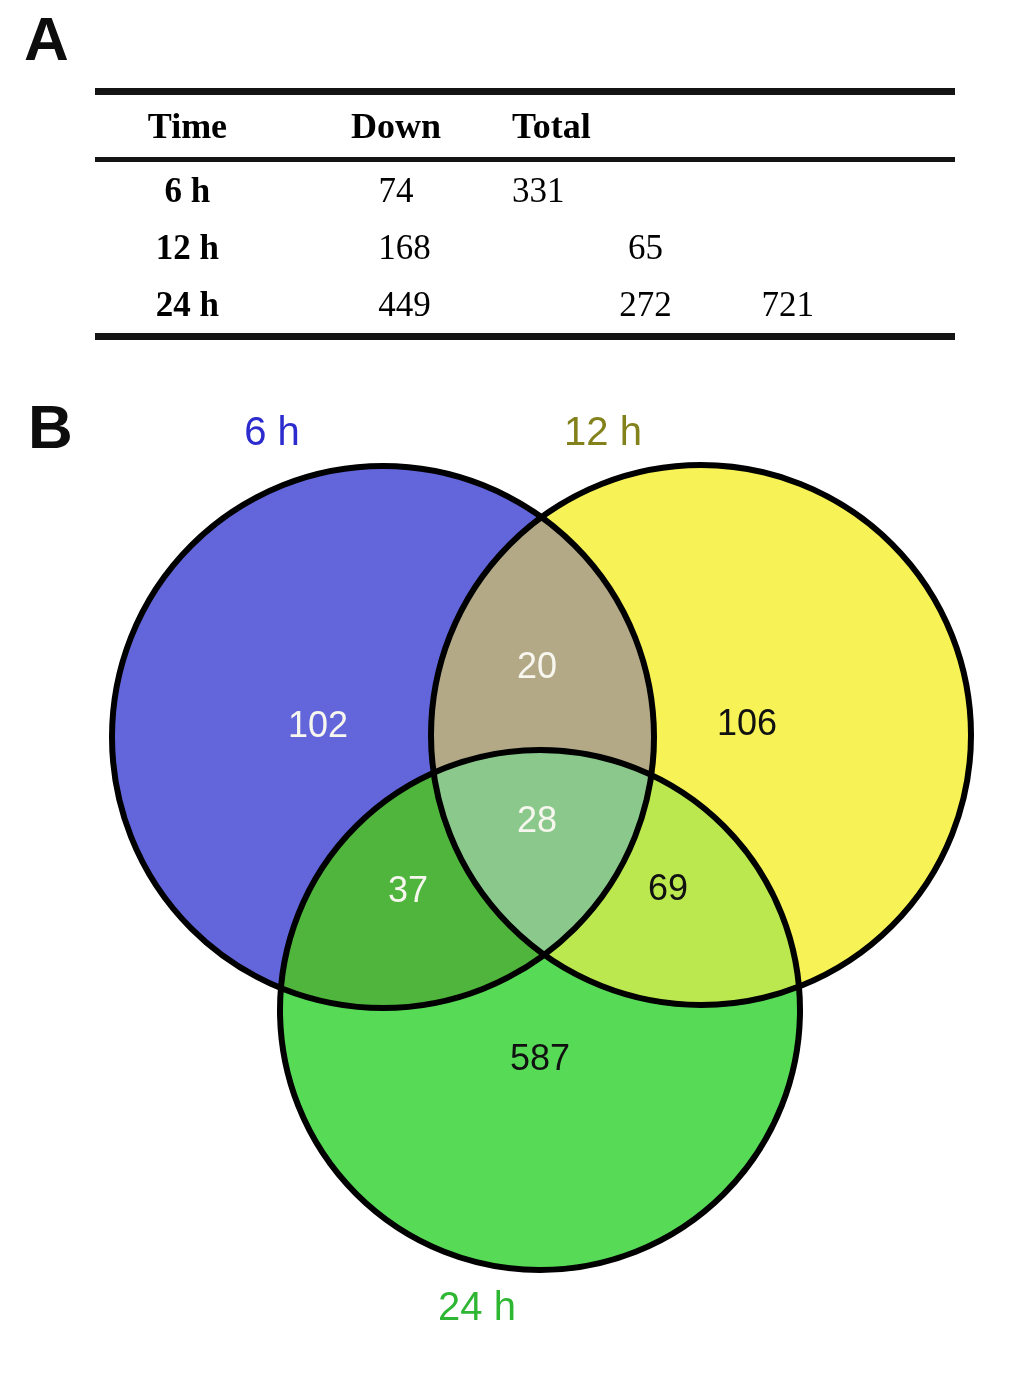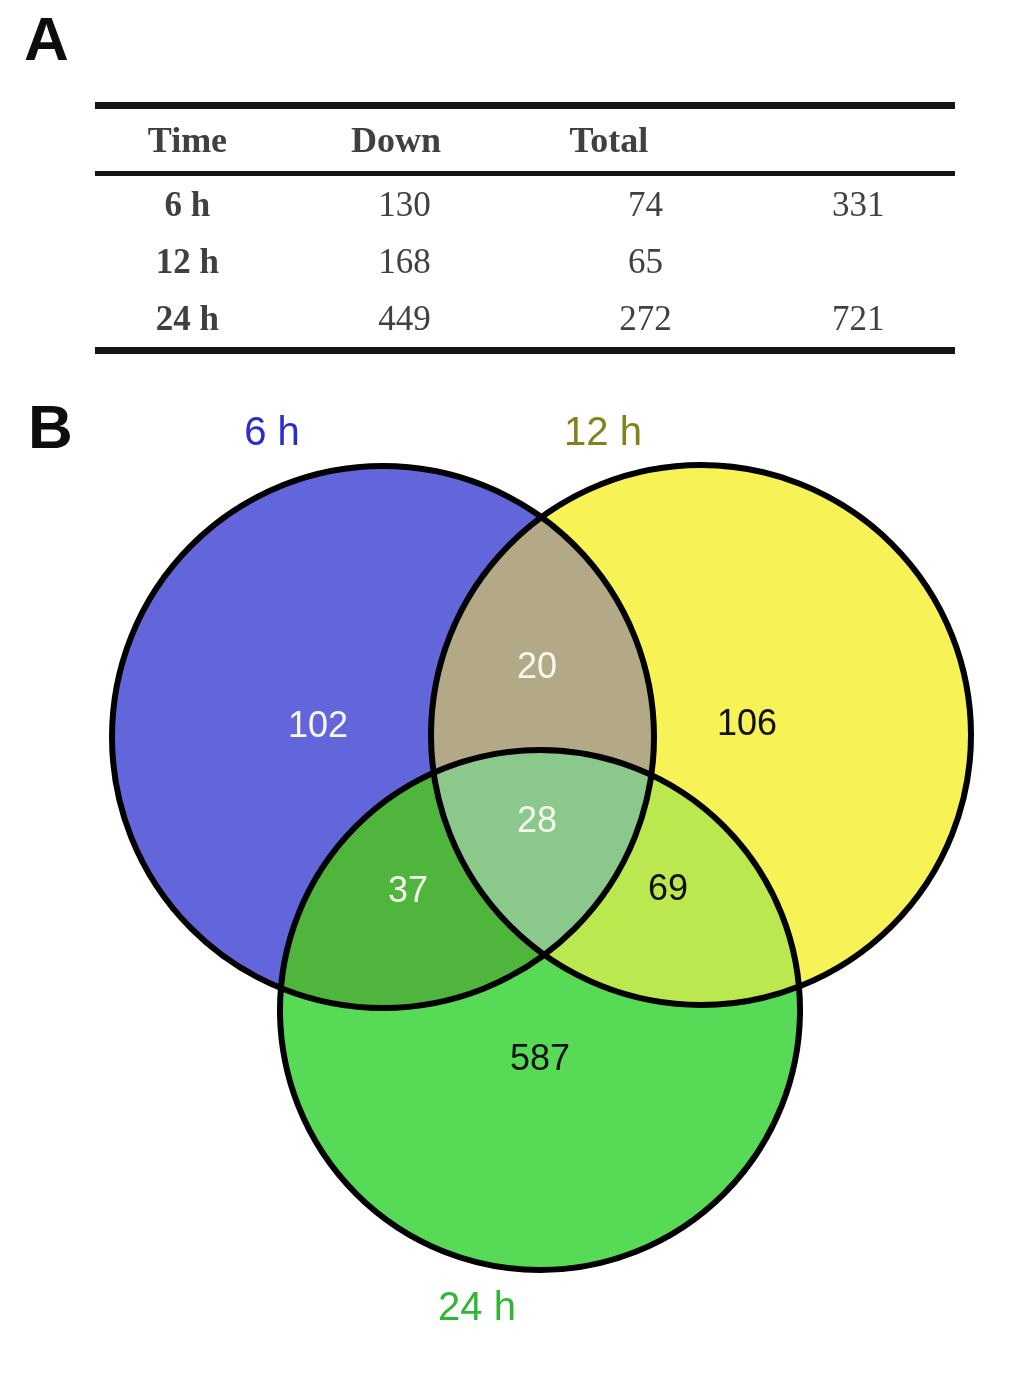--- a/index.html
+++ b/index.html
@@ -9,34 +9,34 @@
   }
   .panel-letter {
     position:absolute; font-family:"Liberation Sans", sans-serif;
     font-weight:bold; font-size:62px; color:#0d0d0d; line-height:1;
   }
   #letter-a { left:24px; top:8px; }
   #letter-b { left:28px; top:396px; }
 
   
   .data-table {
-    position:absolute; left:95px; top:102px; width:860px;
-    font-family:"Liberation Serif", serif; color:#404040;
+    position:absolute; left:95px; top:88px; width:860px;
+    font-family:"Liberation Serif", serif; color:#000000;
     border-top:7px solid #141414; border-bottom:7px solid #141414;
   }
   .thead {
     display:flex; align-items:center; height:62px;
     font-weight:bold; font-size:36px;
     border-bottom:5px solid #141414;
   }
   .trow { display:flex; align-items:center; height:57px; font-size:35px; }
   .c1 { width:21.5%; text-align:center; }
   .c2 { width:29%;   text-align:center; }
   .c3 { width:27%;   text-align:center; }
-  .c4 { width:22.5%; text-align:center; }
+  .c4 { width:22.5%; }
   .trow .c1 { font-weight:bold; }
 
   
   #venn-svg { position:absolute; left:0; top:0; width:1024px; height:1375px; }
   .venn-count { font-family:"Liberation Sans", sans-serif; font-size:36px; }
   .venn-set-label { font-family:"Liberation Sans", sans-serif; font-size:40px; }
 </style>
 </head>
 <body>
 
@@ -45,21 +45,20 @@
   <div id="letter-a" class="panel-letter">A</div>
 
   <div class="data-table">
     <div class="thead">
       <div class="c1">Time</div>
       <div class="c3">Down</div>
       <div class="c4">Total</div>
     </div>
     <div class="trow">
       <div class="c1">6 h</div>
-      <div class="c2">130</div>
       <div class="c3">74</div>
       <div class="c4">331</div>
     </div>
     <div class="trow">
       <div class="c1">12 h</div>
       <div class="c2">168</div>
       <div class="c3">65</div>
     </div>
     <div class="trow">
       <div class="c1">24 h</div>

